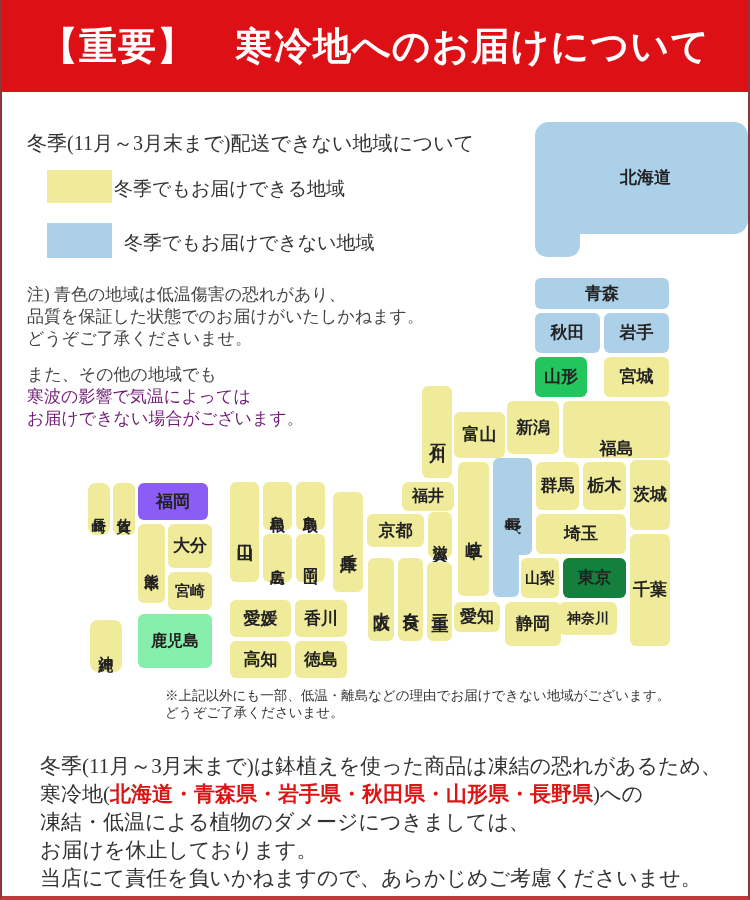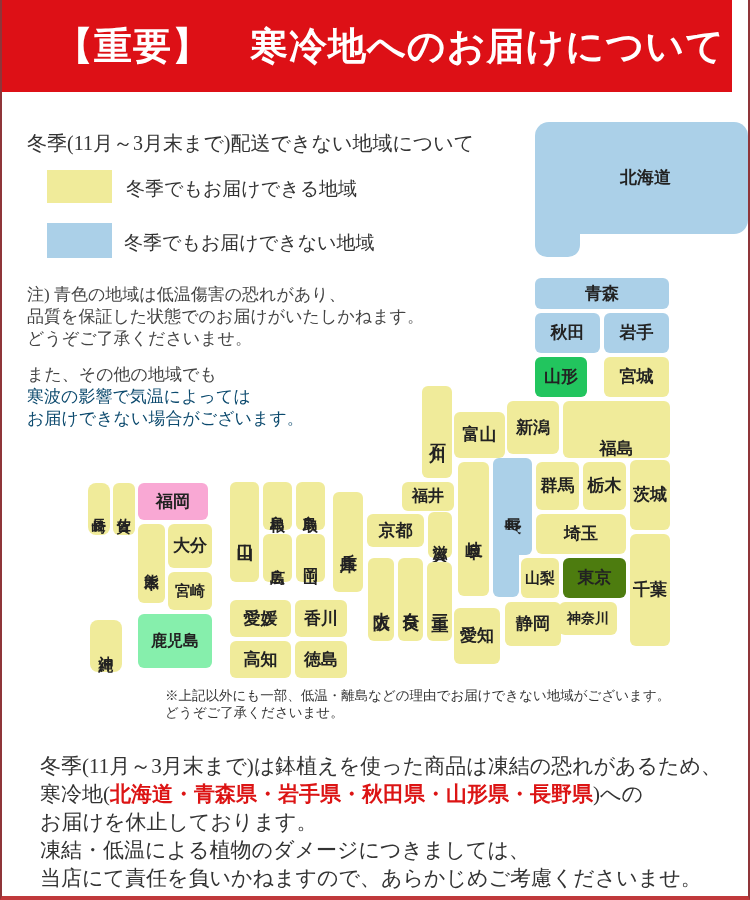--- a/index.html
+++ b/index.html
@@ -2,38 +2,38 @@
 <html><head>
 <meta charset="utf-8">
 <style>
   html,body { margin:0; padding:0; background:#fff; }
   .page {
     position:relative; width:746px; height:896px; background:#ffffff;
     border-left:2px solid #8f3539; border-right:2px solid #8f3539; border-bottom:4px solid #c0393b;
     overflow:hidden; font-family:"Liberation Serif","DejaVu Serif",serif; color:#333;
   }
   .banner {
-    position:absolute; left:-2px; top:0; width:684px; height:92px; background:#dd1016;
-    display:flex; align-items:center; justify-content:center;padding-left:48px;
+    position:absolute; left:-2px; top:0; width:750px; height:92px; background:#dd1016;
+    display:flex; align-items:center; justify-content:center;
   }
   .banner h1 {
     margin:0; color:#ffffff; font-family:"Liberation Sans",sans-serif;
     font-size:38px; font-weight:bold; letter-spacing:1px; white-space:nowrap;
   }
   .intro-title { position:absolute; left:25px; top:130px; font-size:20px; color:#333; white-space:nowrap; }
   .swatch { position:absolute; }
   .s1 { left:45px; top:170px; width:65px; height:33px; }
   .s2 { left:45px; top:223px; width:65px; height:35px; }
   .legend-label { position:absolute; font-size:19px; color:#333; white-space:nowrap; }
-  .l1 { left:124px; top:176px; }
+  .l1 { left:112px; top:176px; }
   .l2 { left:122px; top:230px; }
   .note { position:absolute; left:25px; font-size:17px; line-height:22px; color:#444; white-space:nowrap; }
   .note1 { top:284px; }
   .note2 { top:364px; }
-  .note .red { color:#0c4a6e; }
+  .note .red { color:#701a75; }
   .map { position:absolute; left:0; top:0; width:750px; height:900px; }
   .block {
     position:absolute; border-radius:6px; display:flex; align-items:center; justify-content:center;
     font-family:"Liberation Sans",sans-serif; font-weight:bold; color:#222; font-size:17px;
   }
   .block.v span { writing-mode:vertical-rl; text-orientation:upright; letter-spacing:2px; }
   .block span { line-height:1.05; text-align:center; }
   .footnote { position:absolute; left:163px; top:687px; font-size:13.5px; line-height:17px; color:#333; white-space:nowrap; }
   .footer { position:absolute; left:38px; top:752px; font-size:21px; line-height:28px; color:#333; white-space:nowrap; }
   .footer .redbold { color:#dc1414; font-weight:bold; }
@@ -116,33 +116,33 @@
       </div>
       <div class="block" style="left: 628px; top: 460px; width: 40px; height: 70px; background: rgb(240, 235, 154);">
         <span>茨城</span>
       </div>
       <div class="block" style="left: 534px; top: 514px; width: 90px; height: 40px; background: rgb(240, 235, 154);">
         <span>埼玉</span>
       </div>
       <div class="block" style="left: 519px; top: 558px; width: 38px; height: 40px; background: rgb(240, 235, 154); font-size: 15px;">
         <span>山梨</span>
       </div>
-      <div class="block" style="left: 561px; top: 558px; width: 63px; height: 40px; background: #4d7c0f;">
+      <div class="block" style="left: 561px; top: 558px; width: 63px; height: 40px; background: #15803d;">
         <span>東京</span>
       </div>
       <div class="block" style="left: 628px; top: 534px; width: 40px; height: 112px; background: rgb(240, 235, 154);">
         <span>千葉</span>
       </div>
       <div class="block" style="left: 557px; top: 602px; width: 58px; height: 33px; background: rgb(240, 235, 154); font-size: 14px;">
         <span>神奈川</span>
       </div>
       <div class="block" style="left: 503px; top: 602px; width: 56px; height: 44px; background: rgb(240, 235, 154);">
         <span>静岡</span>
       </div>
-      <div class="block" style="left: 452px; top: 602px; width: 46px; height: 56px; background: rgb(240, 235, 154); margin-top: 6px;">
+      <div class="block" style="left: 452px; top: 602px; width: 46px; height: 30px; background: rgb(240, 235, 154);">
         <span>愛知</span>
       </div>
       <div class="block" style="left: 365px; top: 514px; width: 57px; height: 33px; background: rgb(240, 235, 154);">
         <span>京都</span>
       </div>
       <div class="block v" style="left: 426px; top: 512px; width: 24px; height: 46px; background: rgb(240, 235, 154); font-size: 15px;">
         <span>滋賀</span>
       </div>
       <div class="block v" style="left: 331px; top: 492px; width: 30px; height: 100px; background: rgb(240, 235, 154);">
         <span>兵庫</span>
@@ -182,21 +182,21 @@
       </div>
       <div class="block" style="left: 293px; top: 641px; width: 52px; height: 37px; background: rgb(240, 235, 154);">
         <span>徳島</span>
       </div>
       <div class="block v" style="left: 86px; top: 483px; width: 22px; height: 52px; background: rgb(240, 235, 154); border-radius: 8px; font-size: 14px;">
         <span>長崎</span>
       </div>
       <div class="block v" style="left: 111px; top: 483px; width: 22px; height: 52px; background: rgb(240, 235, 154); font-size: 14px;">
         <span>佐賀</span>
       </div>
-      <div class="block" style="left: 136px; top: 483px; width: 70px; height: 37px; background: #f9a8d4;">
+      <div class="block" style="left: 136px; top: 483px; width: 70px; height: 37px; background: #8b5cf6;">
         <span>福岡</span>
       </div>
       <div class="block v" style="left: 136px; top: 524px; width: 27px; height: 79px; background: rgb(240, 235, 154); font-size: 15px;">
         <span>熊本</span>
       </div>
       <div class="block" style="left: 166px; top: 524px; width: 44px; height: 44px; background: rgb(240, 235, 154);">
         <span>大分</span>
       </div>
       <div class="block" style="left: 166px; top: 572px; width: 44px; height: 38px; background: rgb(240, 235, 154); font-size: 15px;">
         <span>宮崎</span>
@@ -210,18 +210,18 @@
     </div>
 
   <div class="footnote">
     <div>※上記以外にも一部、低温・離島などの理由でお届けできない地域がございます。</div>
     <div>どうぞご了承くださいませ。</div>
   </div>
 
   <div class="footer">
     <div>冬季(11月～3月末まで)は鉢植えを使った商品は凍結の恐れがあるため、</div>
     <div><span>寒冷地(</span><span class="redbold">北海道・青森県・岩手県・秋田県・山形県・長野県</span><span>)への</span></div>
+    <div>凍結・低温による植物のダメージにつきましては、</div>
     <div>お届けを休止しております。</div>
-    <div>凍結・低温による植物のダメージにつきましては、</div>
     <div>当店にて責任を負いかねますので、あらかじめご考慮くださいませ。</div>
   </div>
 
 </div>
 
 </body></html>

